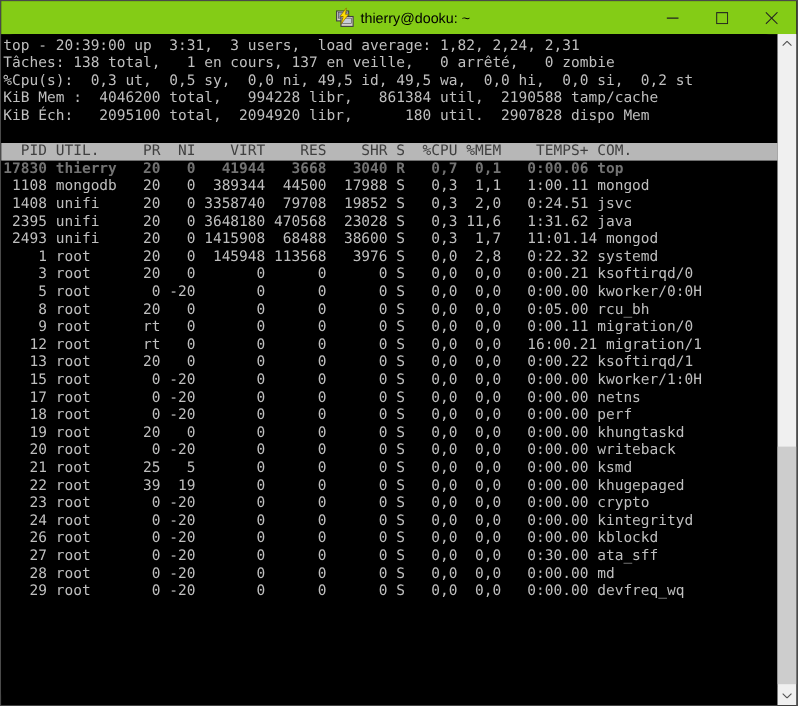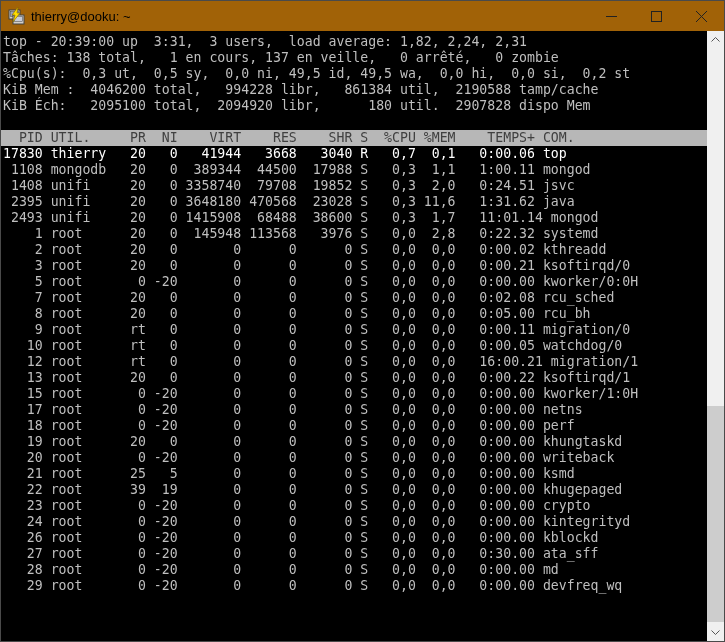--- a/index.html
+++ b/index.html
@@ -3,38 +3,38 @@
 <meta charset="utf-8">
 <style>
   html,body{margin:0;padding:0;background:#888;}
   .window{
     position:relative;width:725px;height:642px;box-sizing:border-box;
     border:1px solid #4a4a4a;background:#000;overflow:hidden;
     font-family:"DejaVu Sans Mono",monospace;
   }
   
   .titlebar{
-    position:absolute;top:0;left:0;right:0;height:30px;background:#a16207;
+    position:absolute;top:0;left:0;right:0;height:30px;background:#84cc16;
     display:flex;align-items:center;box-sizing:border-box;padding-left:6px;
-    font-family:"Liberation Sans",sans-serif;font-size:13px;color:#000;
+    font-family:"Liberation Sans",sans-serif;font-size:13px;color:#000;justify-content:center;
   }
   .app-icon{width:18px;height:18px;margin-right:6px;flex:0 0 auto;display:flex;align-items:center;justify-content:center;}
   .title-text{white-space:nowrap;}
   .caption-buttons{position:absolute;right:0;top:0;height:30px;display:flex;}
   .cap-btn{width:45px;height:30px;display:flex;align-items:center;justify-content:center;}
   
   .content{position:absolute;top:30px;left:0;right:0;bottom:0;display:flex;}
   .term{
     flex:1 1 auto;background:#000000;color:#bfbfbf;
     font-size:13.2px;line-height:16px;padding:3px 0 0 2px;overflow:hidden;border-radius:13px;
   }
   .term .line,.term .row,.term .hdr{white-space:pre;height:16px;}
   .term .blank{height:16px;}
   .hdr{background:#b7b7b7;color:#404040;margin-left:-2px;padding-left:2px;width:100%;}
-  .row.bold{color:#ffffff;font-weight:normal;}
+  .row.bold{color:#737373;font-weight:bold;}
   
   .scrollbar{flex:0 0 17px;background:#f0f0f0;display:flex;flex-direction:column;}
   .sb-btn{height:17px;flex:0 0 auto;display:flex;align-items:center;justify-content:center;background:#f0f0f0;}
   .sb-track{flex:1 1 auto;position:relative;background:#f0f0f0;}
   .sb-thumb{position:absolute;left:0;width:17px;top:358px;height:216px;background:#cdcdcd;}
 </style>
 </head>
 <body>
 
 <div class="window">
@@ -79,27 +79,24 @@
       <div class="line">KiB Éch:   2095100 total,  2094920 libr,      180 util.  2907828 dispo Mem</div>
       <div class="blank"></div>
       <div class="hdr" id="table-header">  PID UTIL.     PR  NI    VIRT    RES    SHR S  %CPU %MEM    TEMPS+ COM.</div>
       <div id="table-rows">
           <div class="row bold">17830 thierry   20   0   41944   3668   3040 R   0,7  0,1   0:00.06 top</div>
           <div class="row"> 1108 mongodb   20   0  389344  44500  17988 S   0,3  1,1   1:00.11 mongod</div>
           <div class="row"> 1408 unifi     20   0 3358740  79708  19852 S   0,3  2,0   0:24.51 jsvc</div>
           <div class="row"> 2395 unifi     20   0 3648180 470568  23028 S   0,3 11,6   1:31.62 java</div>
           <div class="row"> 2493 unifi     20   0 1415908  68488  38600 S   0,3  1,7   11:01.14 mongod</div>
           <div class="row">    1 root      20   0  145948 113568   3976 S   0,0  2,8   0:22.32 systemd</div>
-          <div class="row">    2 root      20   0       0      0      0 S   0,0  0,0   0:00.02 kthreadd</div>
           <div class="row">    3 root      20   0       0      0      0 S   0,0  0,0   0:00.21 ksoftirqd/0</div>
           <div class="row">    5 root       0 -20       0      0      0 S   0,0  0,0   0:00.00 kworker/0:0H</div>
-          <div class="row">    7 root      20   0       0      0      0 S   0,0  0,0   0:02.08 rcu_sched</div>
           <div class="row">    8 root      20   0       0      0      0 S   0,0  0,0   0:05.00 rcu_bh</div>
           <div class="row">    9 root      rt   0       0      0      0 S   0,0  0,0   0:00.11 migration/0</div>
-          <div class="row">   10 root      rt   0       0      0      0 S   0,0  0,0   0:00.05 watchdog/0</div>
           <div class="row">   12 root      rt   0       0      0      0 S   0,0  0,0   16:00.21 migration/1</div>
           <div class="row">   13 root      20   0       0      0      0 S   0,0  0,0   0:00.22 ksoftirqd/1</div>
           <div class="row">   15 root       0 -20       0      0      0 S   0,0  0,0   0:00.00 kworker/1:0H</div>
           <div class="row">   17 root       0 -20       0      0      0 S   0,0  0,0   0:00.00 netns</div>
           <div class="row">   18 root       0 -20       0      0      0 S   0,0  0,0   0:00.00 perf</div>
           <div class="row">   19 root      20   0       0      0      0 S   0,0  0,0   0:00.00 khungtaskd</div>
           <div class="row">   20 root       0 -20       0      0      0 S   0,0  0,0   0:00.00 writeback</div>
           <div class="row">   21 root      25   5       0      0      0 S   0,0  0,0   0:00.00 ksmd</div>
           <div class="row">   22 root      39  19       0      0      0 S   0,0  0,0   0:00.00 khugepaged</div>
           <div class="row">   23 root       0 -20       0      0      0 S   0,0  0,0   0:00.00 crypto</div>

